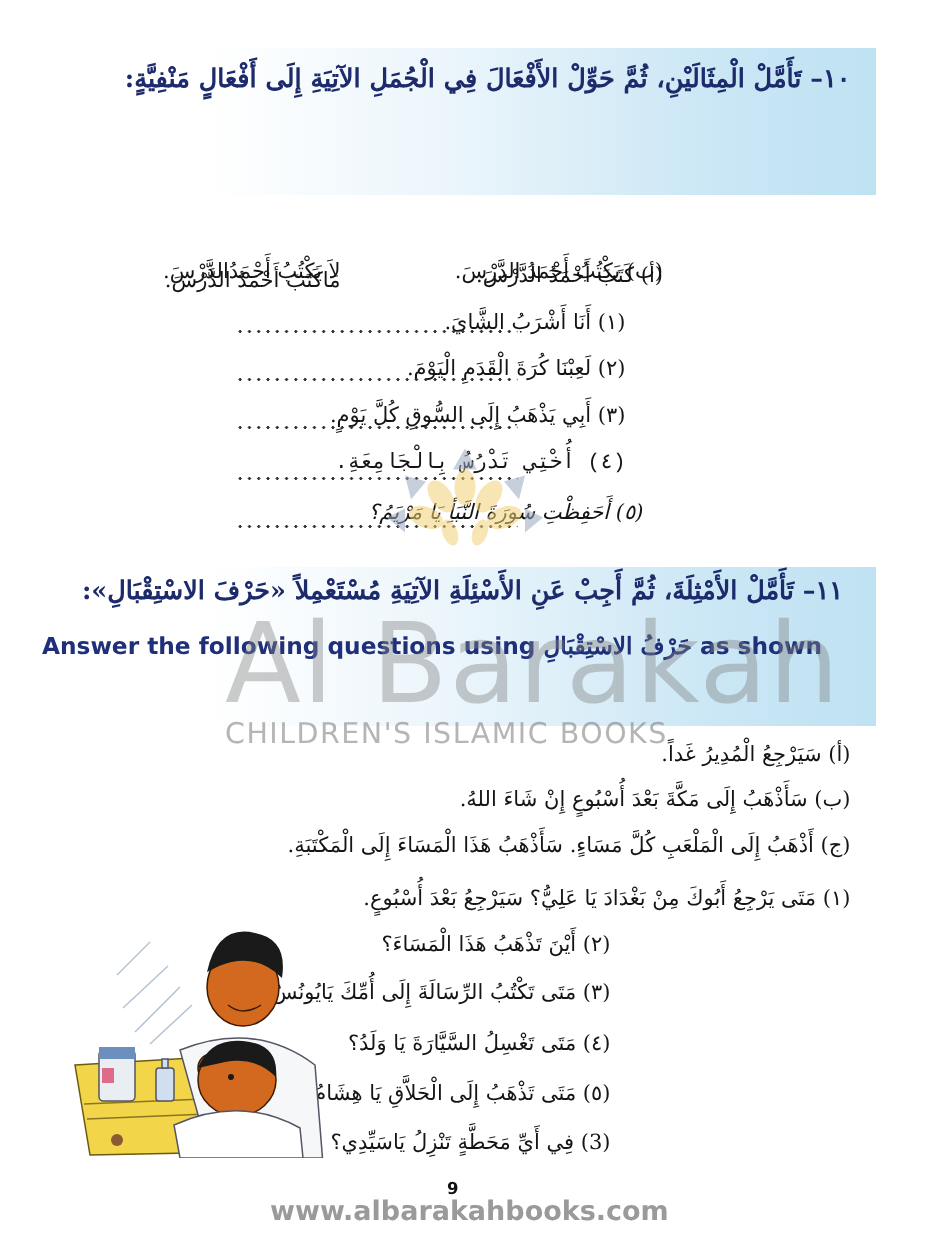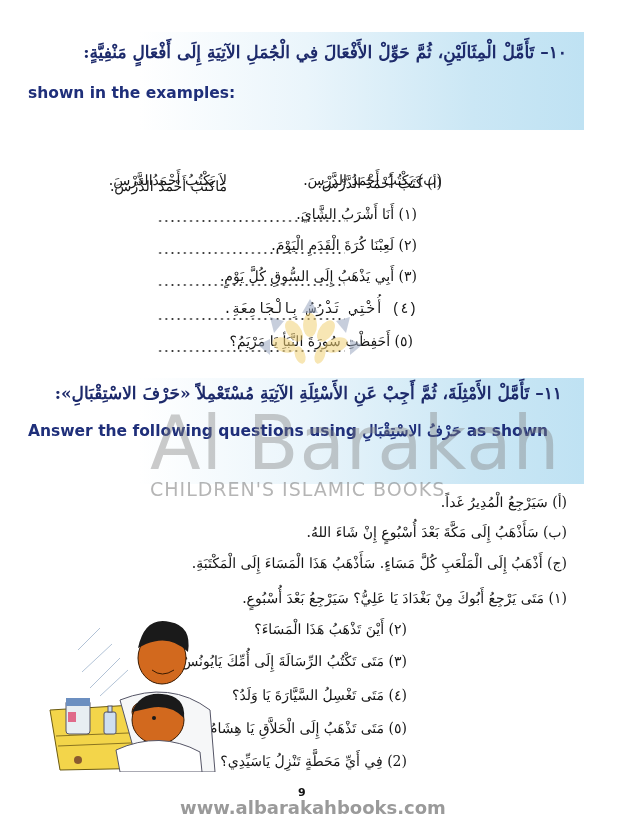--- a/index.html
+++ b/index.html
@@ -48,37 +48,36 @@
       font-size: 18px; color: #9a9a9a; white-space: nowrap;
     }
     .illustration { position: absolute; left: 20px; top: 600px; width: 200px; height: 172px; }
   </style>
 </head>
 <body>
 
 <div class="band band-1"></div>
 <div class="ar-heading" style="top:42px;">١٠– تَأَمَّلْ الْمِثَالَيْنِ، ثُمَّ حَوِّلْ الأَفْعَالَ فِي الْجُمَلِ الآتِيَةِ إِلَى أَفْعَالٍ مَنْفِيَّةٍ:</div>
 <div class="en-heading" style="top:82px;">
-  <div>shown in the examples:</div>
 </div>
 
 <div class="ar-line" style="top:142px; right:175px;margin-top:33px;">(أ) كَتَبَ أَحْمَدُ الدَّرْسَ.</div>
 <div class="ar-line" style="top:142px; right:390px;margin-top:36px;">مَاكَتَبَ أَحْمَدُ الدَّرْسَ.</div>
 <div class="ar-line" style="top:172px; right:175px;text-align:center;">(ب)  يَكْتُبُ أَحْمَدُ الدَّرْسَ.</div>
 <div class="ar-line" style="top:172px; right:390px;">لاَ يَكْتُبُ أَحْمَدُالدَّرْسَ.</div>
 
 <div class="ar-line" style="top:206px; right:200px;">(١) أَنَا أَشْرَبُ الشَّايَ.</div>
 <div class="dots" style="top:220px;"></div>
 <div class="ar-line" style="top:237px; right:200px;">(٢) لَعِبْنَا كُرَةَ الْقَدَمِ الْيَوْمَ.</div>
 <div class="dots" style="top:252px;"></div>
 <div class="ar-line" style="top:268px; right:200px;">(٣) أَبِي يَذْهَبُ إِلَى السُّوقِ كُلَّ يَوْمٍ.</div>
 <div class="dots" style="top:284px;"></div>
 <div class="ar-line" style="top:300px; right:200px;font-family:Liberation Mono, monospace;">(٤) أُخْتِي تَدْرُسُ بِالْجَامِعَةِ.</div>
 <div class="dots" style="top:318px;"></div>
-<div class="ar-line" style="top:333px; right:204px;">(٥) أَحَفِظْتِ سُورَةَ النَّبَأِ يَا مَرْيَمُ؟</div>
+<div class="ar-line" style="top:333px; right:188px;font-style:italic;">(٥) أَحَفِظْتِ سُورَةَ النَّبَأِ يَا مَرْيَمُ؟</div>
 <div class="dots" style="top:350px;"></div>
 
 <svg class="watermark-logo" viewBox="0 0 110 90">
   <g transform="translate(55,55)">
     <g fill="#9aa7c0">
       <path d="M0,-52 L8,-38 L-8,-38 Z"></path>
       <path d="M-40,-34 L-26,-30 L-36,-18 Z"></path>
       <path d="M40,-34 L26,-30 L36,-18 Z"></path>
       <path d="M-52,-6 L-40,-12 L-40,4 Z"></path>
       <path d="M52,-6 L40,-12 L40,4 Z"></path>
@@ -110,21 +109,21 @@
 
 <div class="ar-line" style="top:494px; right:50px;">(أ)   سَيَرْجِعُ الْمُدِيرُ غَداً.</div>
 <div class="ar-line" style="top:524px; right:50px;">(ب) سَأَذْهَبُ إِلَى مَكَّةَ بَعْدَ أُسْبُوعٍ إِنْ شَاءَ اللهُ.</div>
 <div class="ar-line" style="top:555px; right:50px;">(ج) أَذْهَبُ إِلَى الْمَلْعَبِ كُلَّ مَسَاءٍ. سَأَذْهَبُ هَذَا الْمَسَاءَ إِلَى الْمَكْتَبَةِ.</div>
 
 <div class="ar-line" style="top:590px; right:50px;text-align:center;">(١) مَتَى يَرْجِعُ أَبُوكَ مِنْ بَغْدَادَ يَا عَلِيُّ؟ سَيَرْجِعُ بَعْدَ أُسْبُوعٍ.</div>
 <div class="ar-line" style="top:621px; right:210px;">(٢) أَيْنَ تَذْهَبُ هَذَا الْمَسَاءَ؟</div>
 <div class="ar-line" style="top:653px; right:210px;">(٣) مَتَى تَكْتُبُ الرِّسَالَةَ إِلَى أُمِّكَ يَايُونُسُ؟</div>
 <div class="ar-line" style="top:687px; right:210px;">(٤) مَتَى تَغْسِلُ السَّيَّارَةَ يَا وَلَدُ؟</div>
 <div class="ar-line" style="top:720px; right:210px;">(٥) مَتَى تَذْهَبُ إِلَى الْحَلاَّقِ يَا هِشَامُ؟</div>
-<div class="ar-line" style="top:753px; right:210px;">(2) فِي أَيِّ مَحَطَّةٍ تَنْزِلُ يَاسَيِّدِي؟</div>
+<div class="ar-line" style="top:753px; right:210px;">(3) فِي أَيِّ مَحَطَّةٍ تَنْزِلُ يَاسَيِّدِي؟</div>
 
 <svg class="illustration" viewBox="0 0 200 172">
   <g stroke="#9fb4cc" stroke-width="1" opacity="0.8">
     <line x1="58" y1="50" x2="80" y2="28"></line>
     <line x1="62" y1="72" x2="92" y2="44"></line>
     <line x1="70" y1="88" x2="100" y2="58"></line>
     <line x1="80" y1="96" x2="108" y2="70"></line>
   </g>
   <path d="M30,110 L130,104 L140,168 L40,170 Z" fill="#f3d54a" stroke="#6b5a10" stroke-width="1"></path>
   <line x1="36" y1="136" x2="132" y2="132" stroke="#8a7420" stroke-width="1"></line>

